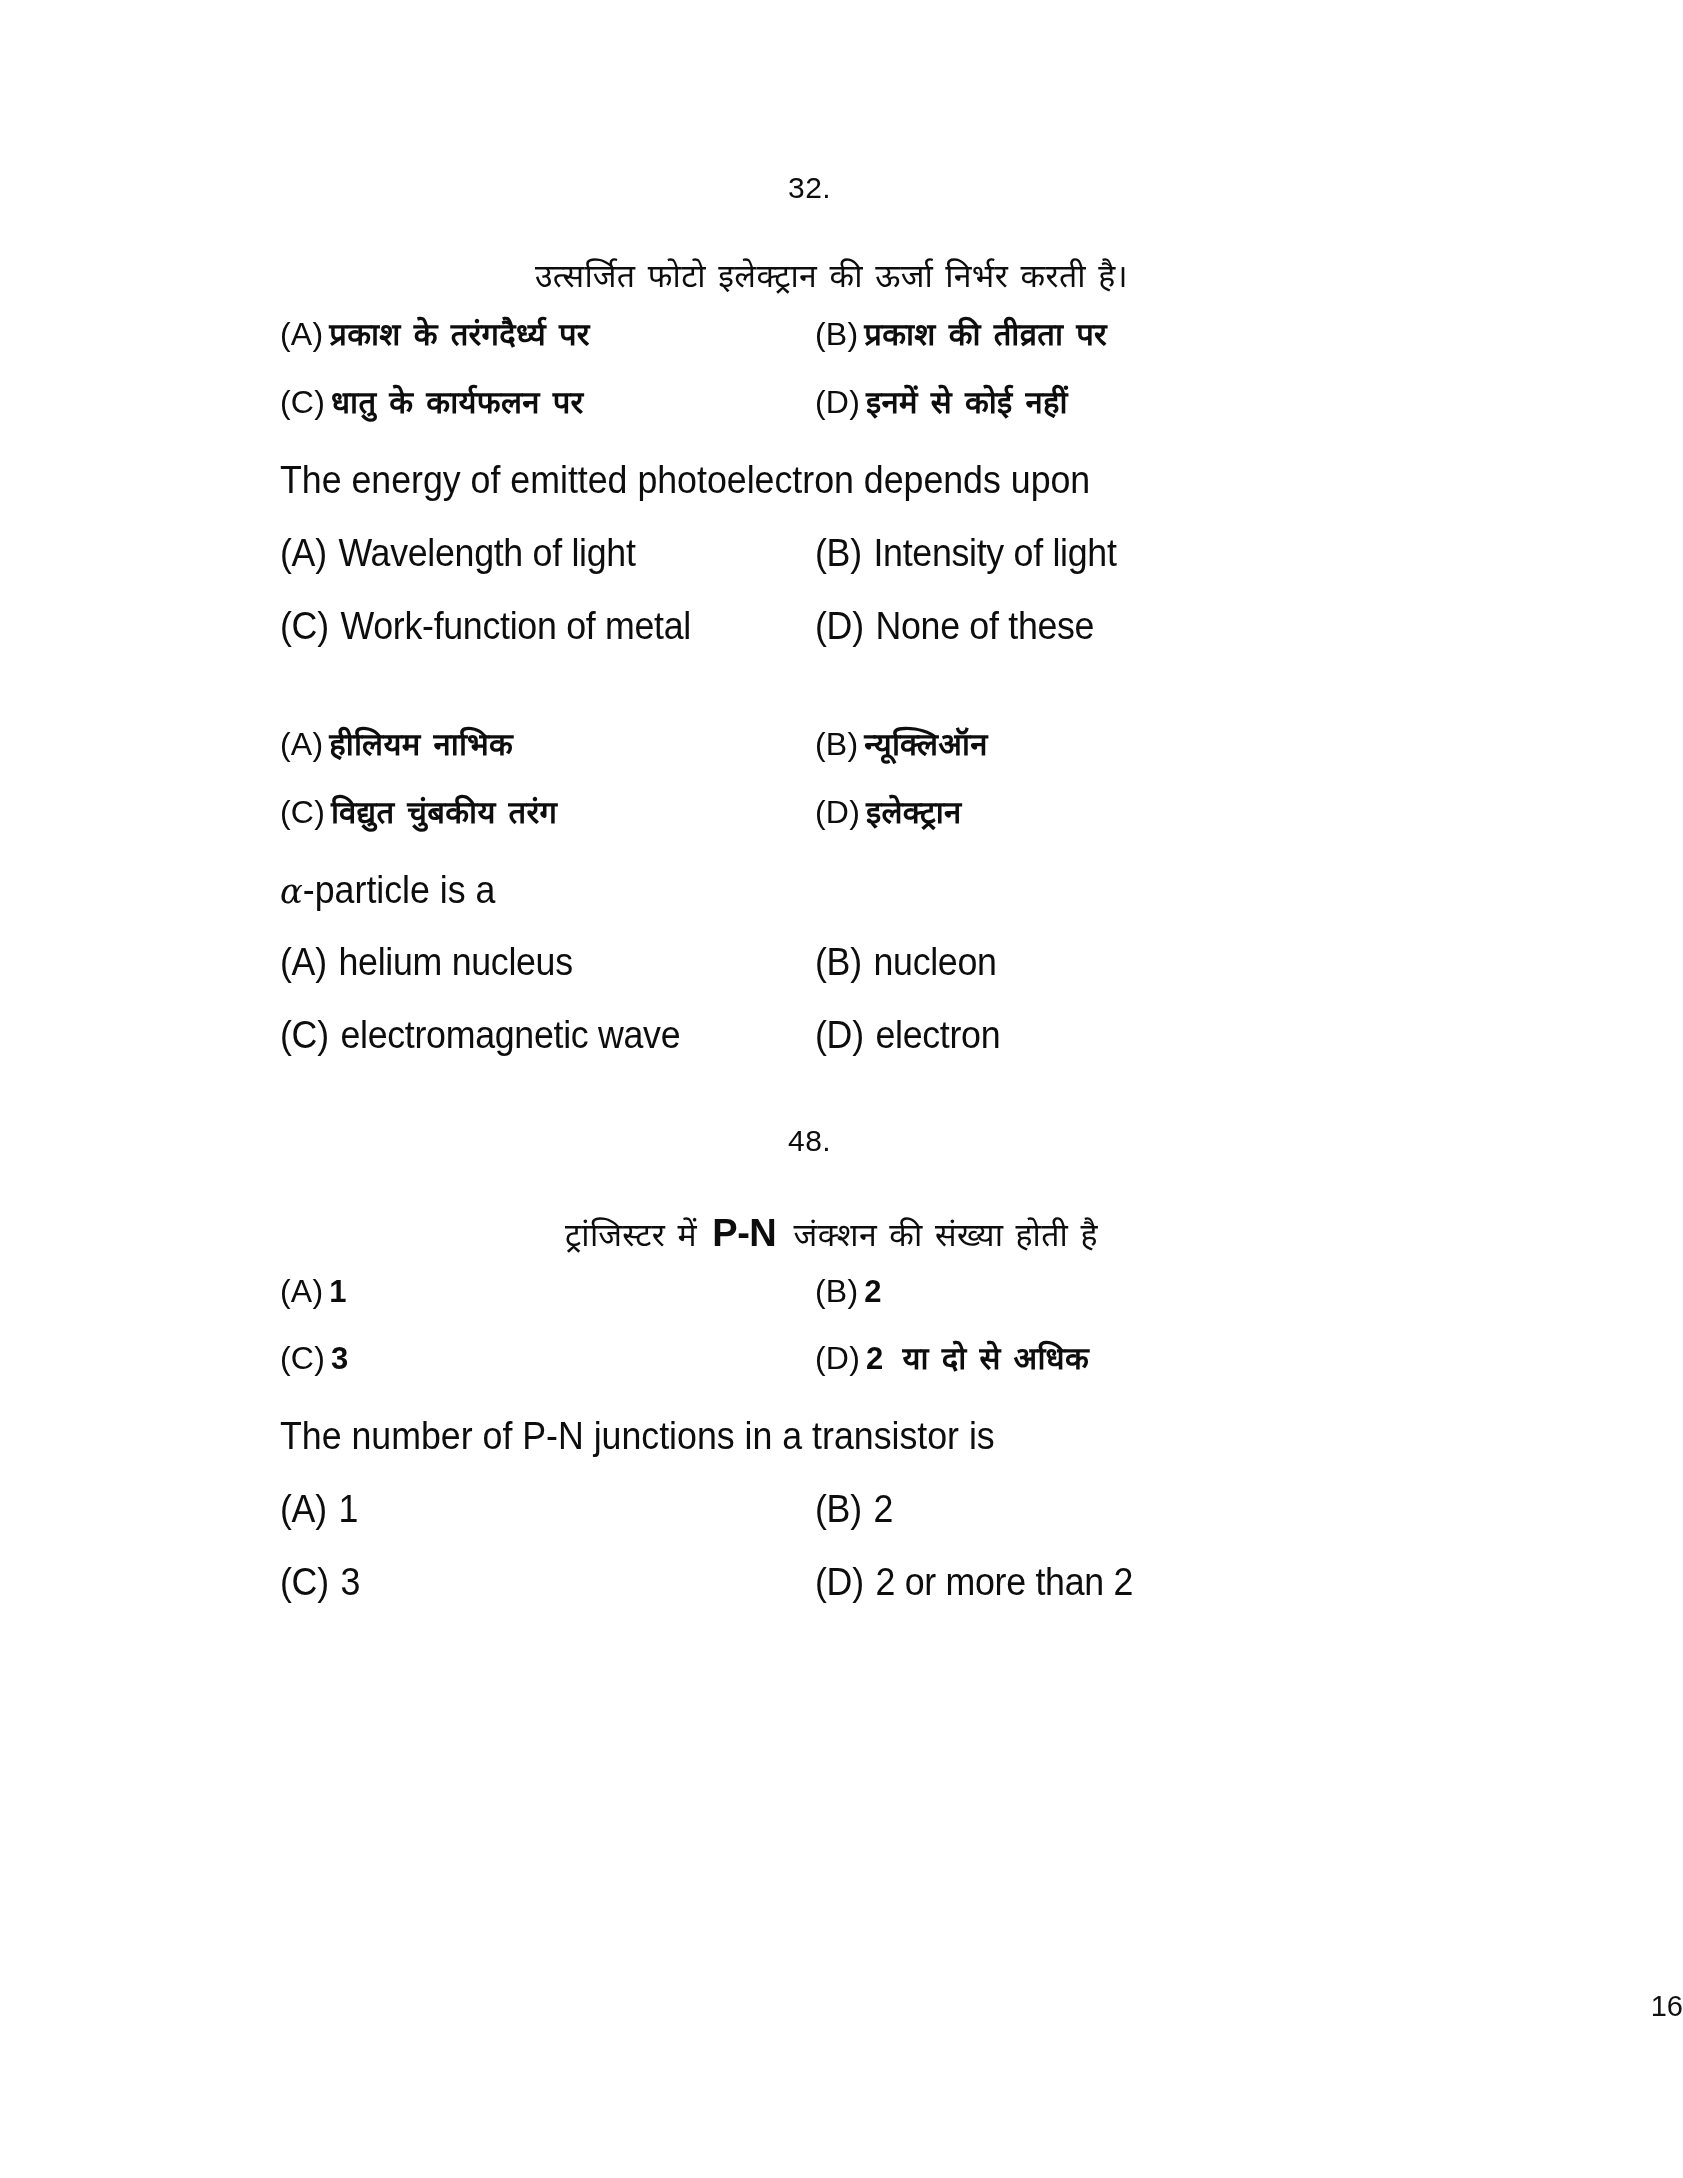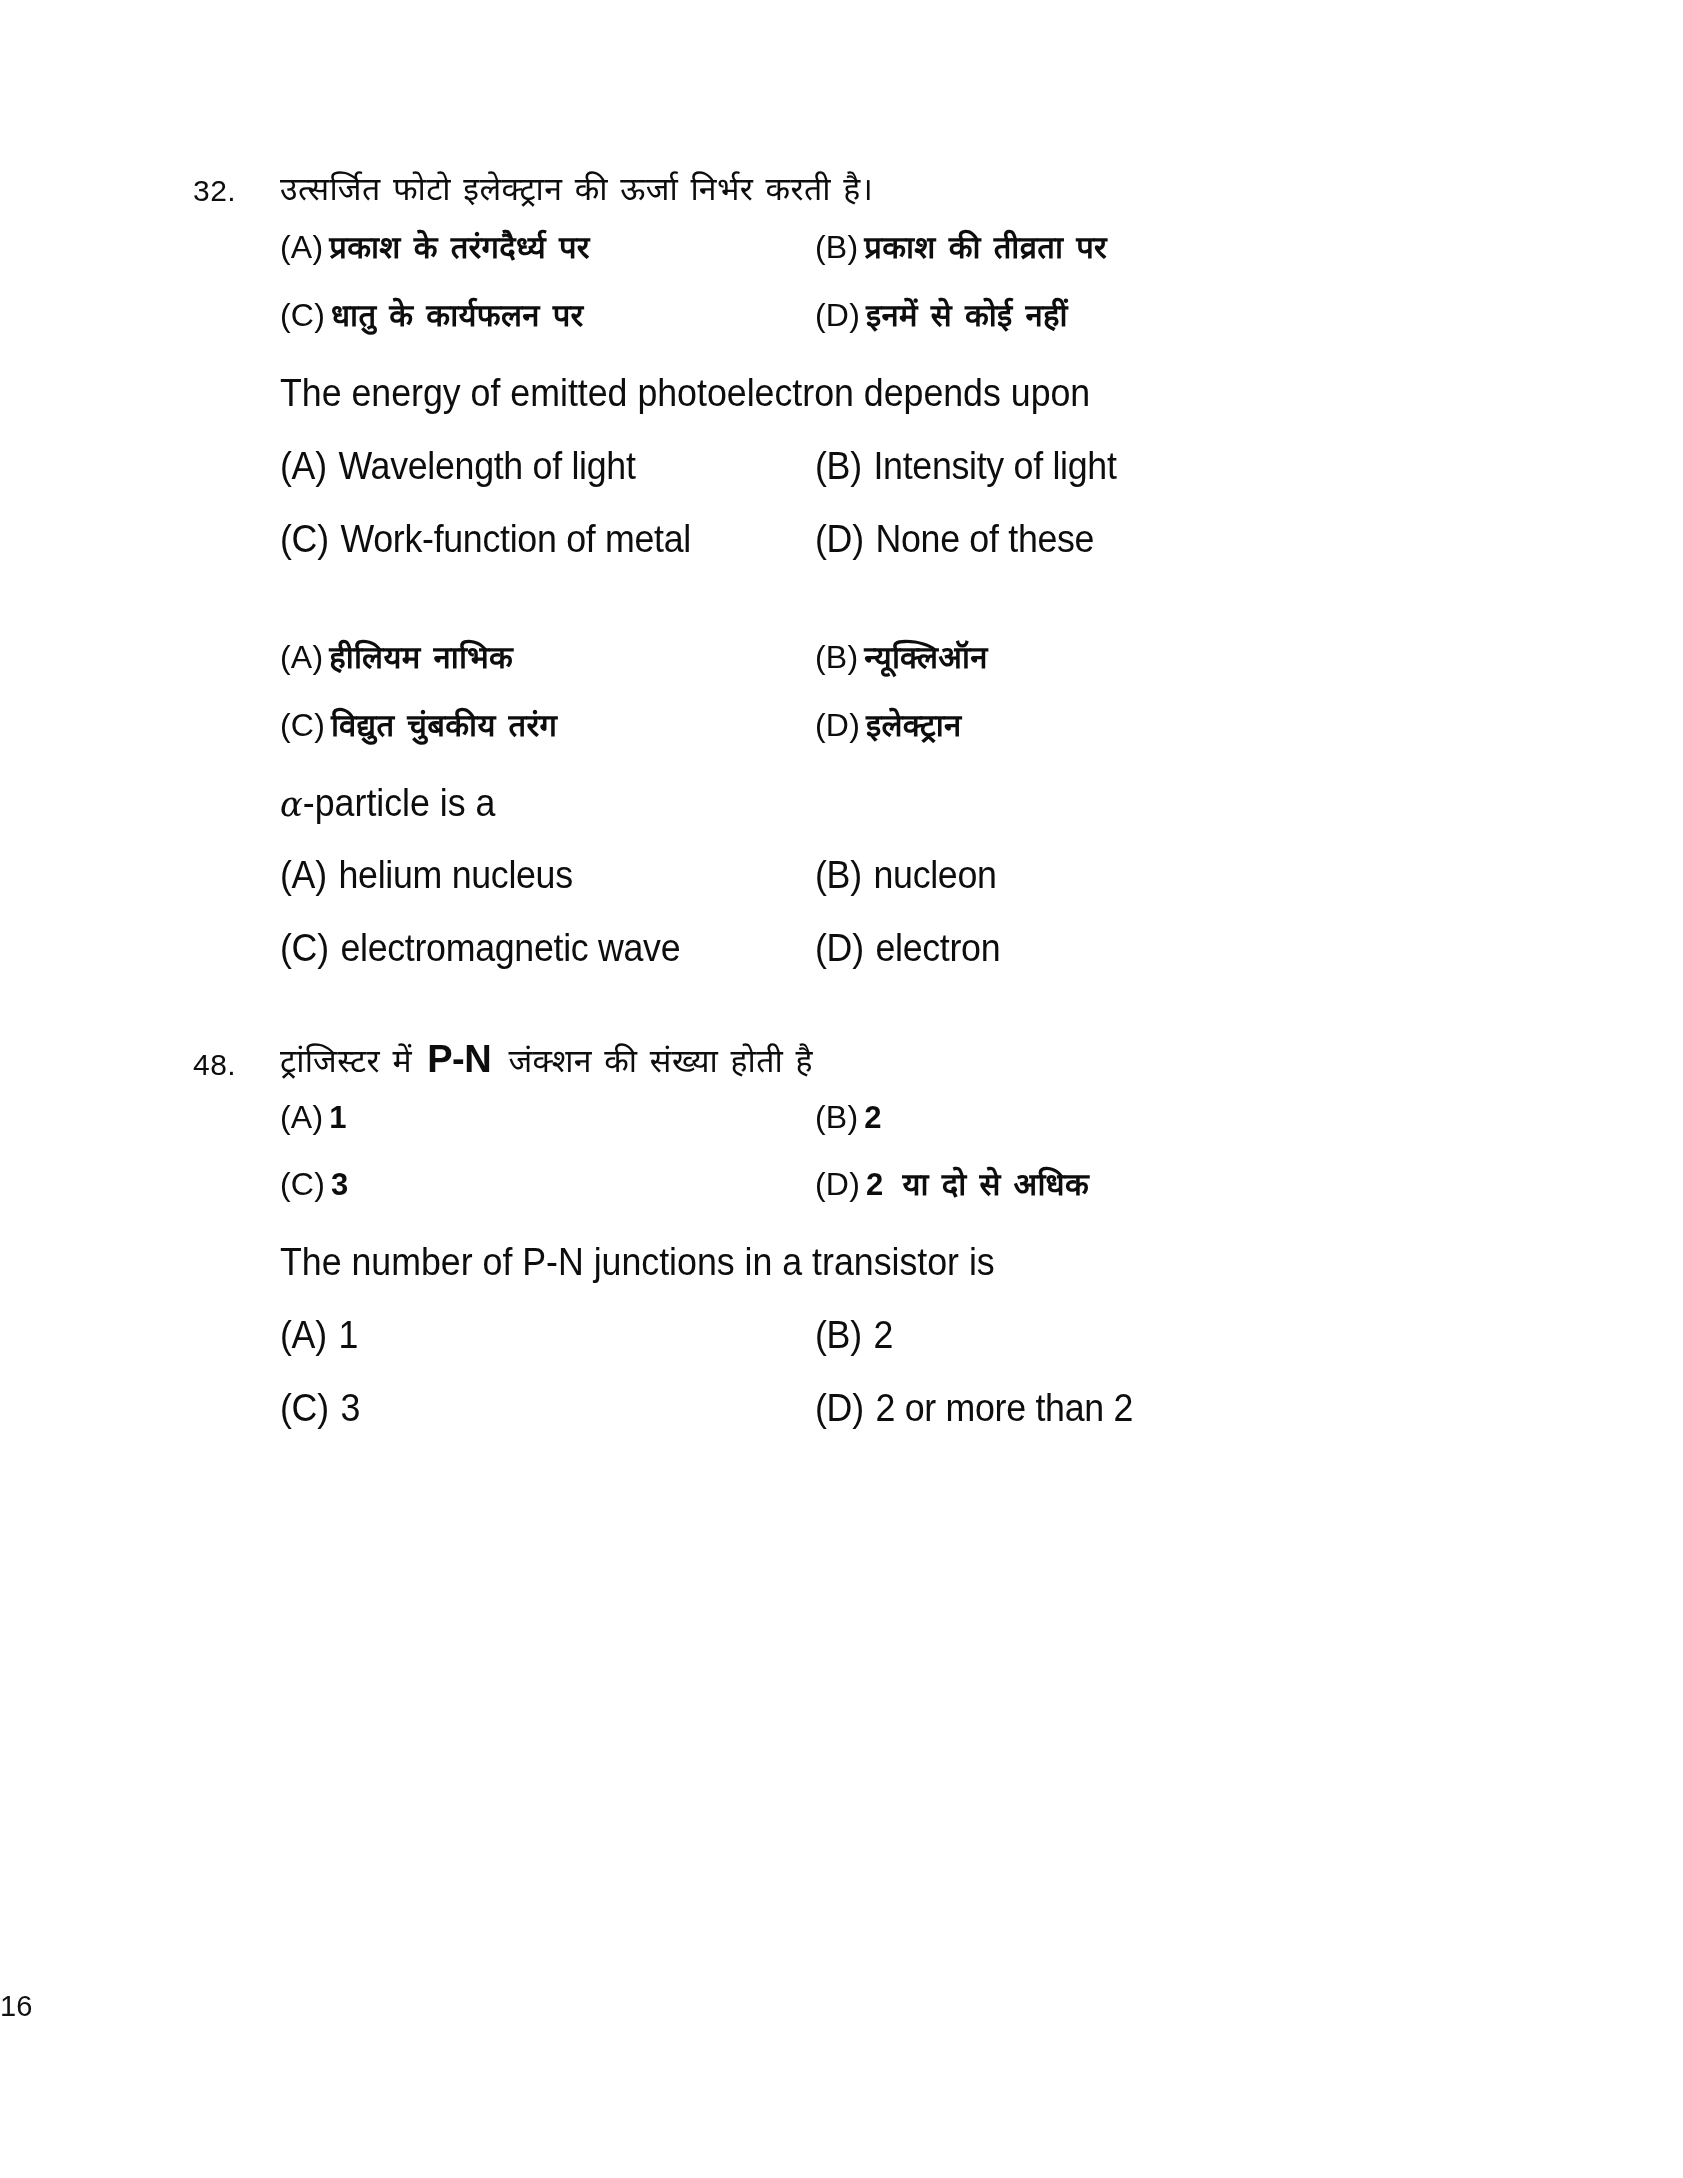--- a/index.html
+++ b/index.html
@@ -33,22 +33,23 @@
   }
 
   
   .question-block {
     position: relative;
     margin-bottom: 0;
   }
 
   .q-head {
     display: flex;
-    align-items: flex-end;
+    align-items: center;
     margin-bottom: 14px;
+    flex-direction: column;
   }
   .q-num {
     width: 87px;
     flex: 0 0 87px;
     font-size: 30px;
     line-height: 1.35;
     letter-spacing: 0.5px;
   }
   .q-text {
     flex: 1 1 auto;
@@ -154,21 +155,21 @@
   }
 
   .gap-q { height: 44px; }
   .gap-q-small { height: 34px; }
 
   .page-number {
     position: absolute;
     left: 0;
     top: 1990px;
     width: 1683px;
-    text-align: left;
+    text-align: right;
     font-size: 29px;
     font-family: "Liberation Sans", "DejaVu Sans", sans-serif;
     color: #111;
   }
 </style>
 </head>
 <body>
 
 <div class="page">
   <div class="content">

